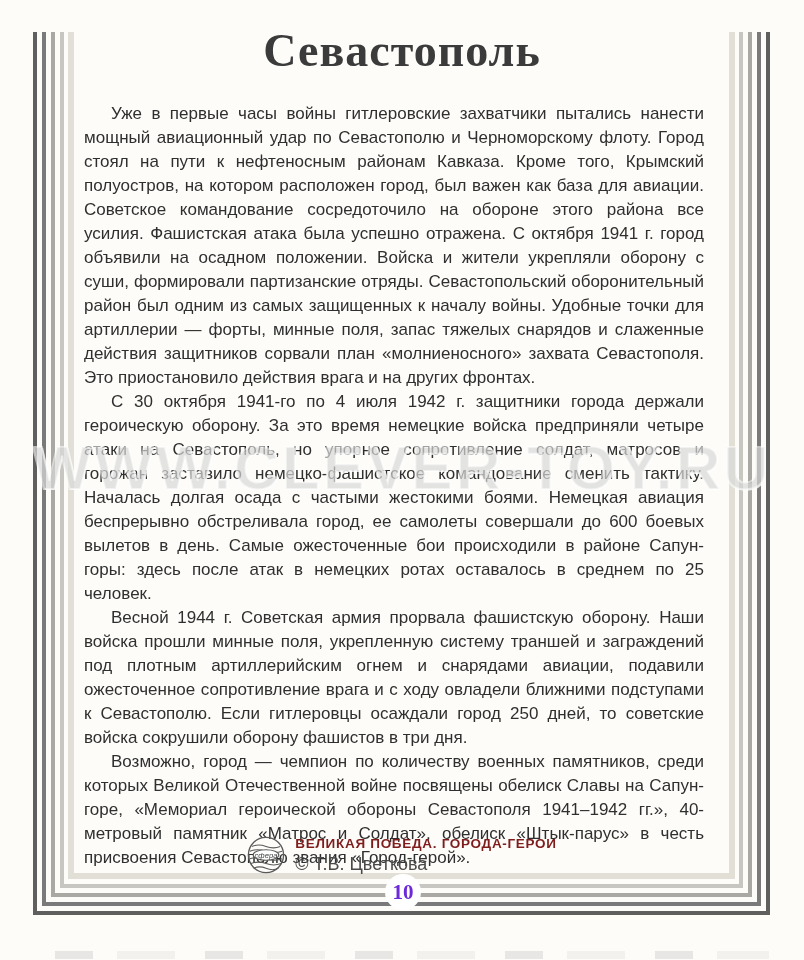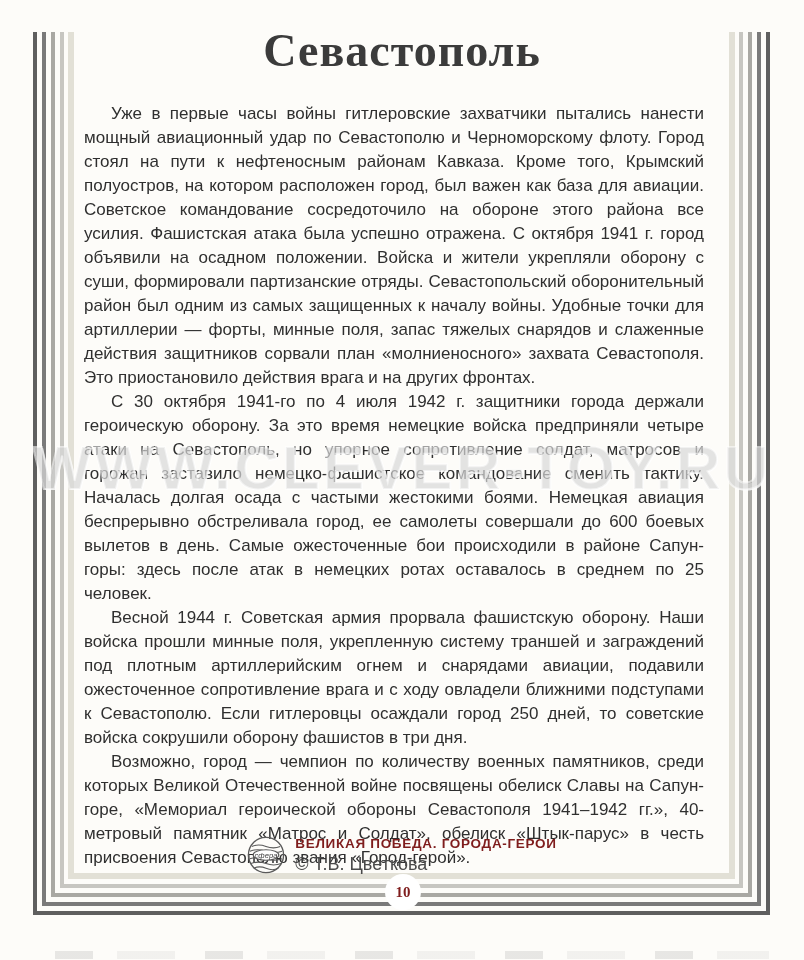--- a/index.html
+++ b/index.html
@@ -51,21 +51,21 @@
   }
   .footer-logo{flex:0 0 auto;}
   .footer-text{display:flex;flex-direction:column;}
   .footer-series{font-weight:bold;font-size:13.5px;letter-spacing:0.7px;color:#7f1d1d;}
   .footer-copy{font-size:18px;color:#4a4a4a;margin-top:3px;}
 
   .page-number-badge{
     position:absolute;left:385px;top:874px;width:36px;height:36px;z-index:10;
     background:#fff;border-radius:50%;
     display:flex;align-items:center;justify-content:center;
-    font-family:"Liberation Serif", serif;font-weight:bold;font-size:15px;color:#7f1d1d;
+    font-family:"Liberation Serif", serif;font-weight:bold;font-size:21px;color:#6d28d9;
   }
 </style>
 </head>
 <body>
 
 <div class="ring ring1"></div>
 <div class="ring ring2"></div>
 <div class="ring ring3"></div>
 <div class="ring ring4"></div>
 <div class="ring ring5"></div>

